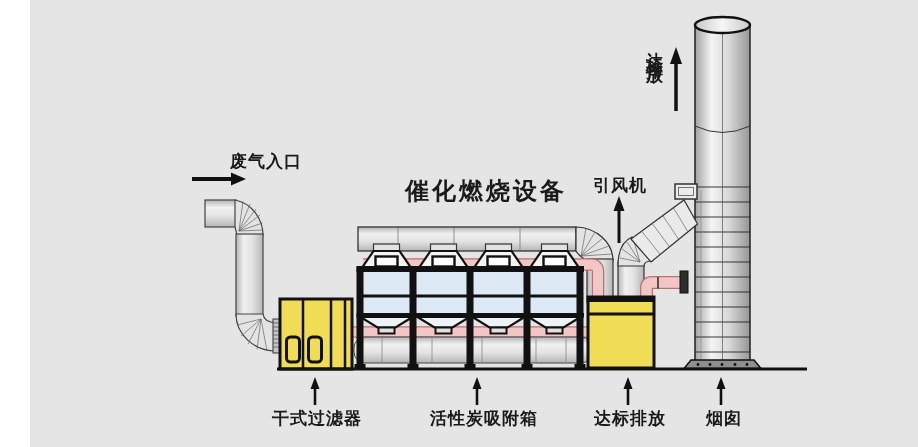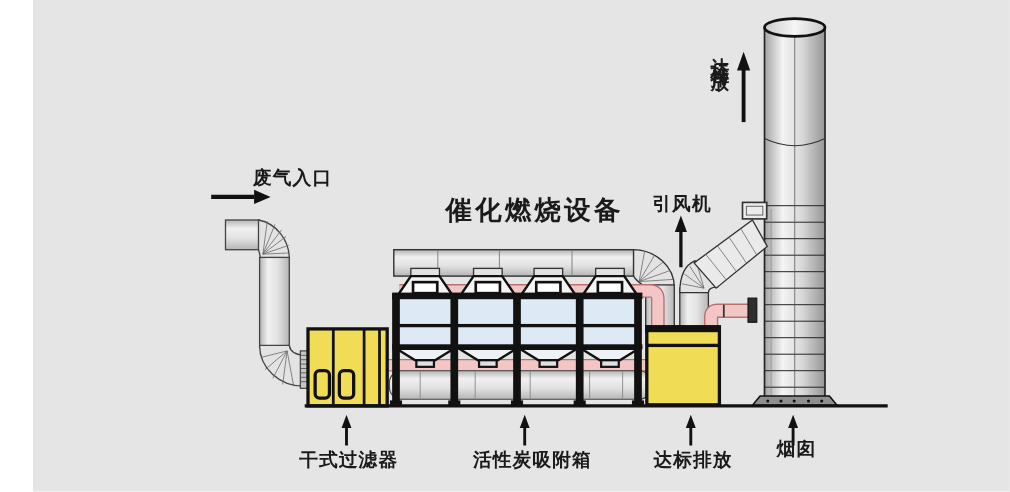--- a/index.html
+++ b/index.html
@@ -213,14 +213,14 @@
   </g>
 </svg>
 
   <div class="lbl" style="left:200px;top:150px;">废气入口</div>
   <div class="lbl lbl-title lbl-center" style="left:456px;top:175px;">催化燃烧设备</div>
   <div class="lbl" style="left:563px;top:174px;">引风机</div>
   <div class="lbl lbl-vert" style="left:613px;top:38px;">达标排放</div>
   <div class="lbl lbl-center" style="left:454px;top:407px;">活性炭吸附箱</div>
   <div class="lbl lbl-center" style="left:287px;top:407px;">干式过滤器</div>
   <div class="lbl lbl-center" style="left:600px;top:407px;">达标排放</div>
-  <div class="lbl lbl-center" style="left:694px;top:397px;">烟囱</div>
+  <div class="lbl lbl-center" style="left:694px;top:407px;">烟囱</div>
 </div>
 
 </body></html>

